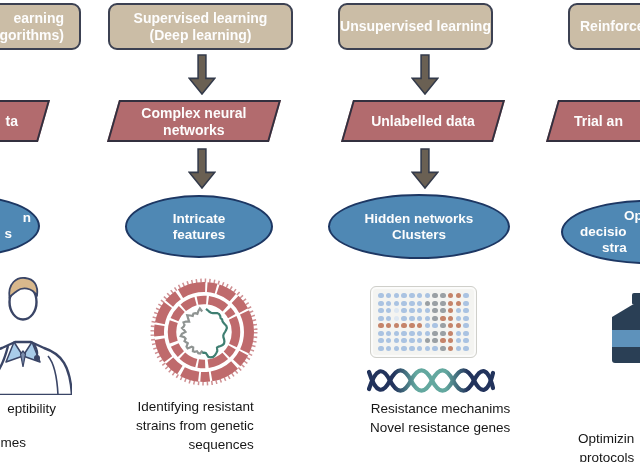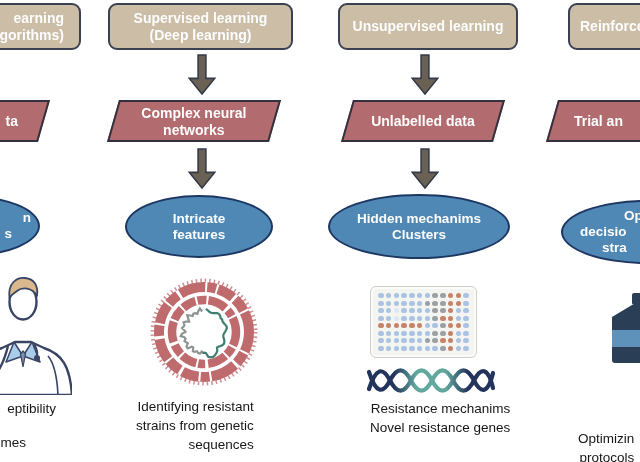--- a/index.html
+++ b/index.html
@@ -60,21 +60,21 @@
 <div id="canvas">
 
   <div class="tbox right" style="left:-105px;top:3px;width:186px;padding-right:15px;">
     <span>earning</span>
     <span>gorithms)</span>
   </div>
   <div class="tbox" style="left:108px;top:3px;width:185px;">
     <span>Supervised learning</span>
     <span>(Deep learning)</span>
   </div>
-  <div class="tbox" style="left:338px;top:3px;width:180px;">
+  <div class="tbox" style="left:338px;top:3px;width:155px;">
     <span>Unsupervised learning</span>
   </div>
   <div class="tbox left" style="left:568px;top:3px;width:170px;padding-left:10px;text-align:left;">
     <span>Reinforce</span>
   </div>
 
   <svg class="abs" style="left:188px;top:54px;" width="28" height="41" viewBox="0 0 28 42">
     <polygon points="10,1 18,1 18,25 27,25 14,41 1,25 10,25" fill="#6a6053" stroke="#333a4a" stroke-width="1.6"></polygon>
   </svg>
   <svg class="abs" style="left:188px;top:148px;" width="28" height="41" viewBox="0 0 28 42">
@@ -111,21 +111,21 @@
 
   <div class="ell" style="left:-112px;top:195px;width:152px;height:62px;">
     <span class="l right" style="padding-right:7px;">n</span>
     <span class="l right" style="padding-right:26px;">s</span>
   </div>
   <div class="ell" style="left:125px;top:195px;width:148px;height:63px;">
     <span class="l">Intricate</span>
     <span class="l">features</span>
   </div>
   <div class="ell" style="left:328px;top:194px;width:182px;height:65px;">
-    <span class="l">Hidden mechanims</span>
+    <span class="l">Hidden networks</span>
     <span class="l">Clusters</span>
   </div>
   <div class="ell" style="left:561px;top:200px;width:172px;height:64px;">
     <span class="l left" style="padding-left:61px;text-align:left;">Op</span>
     <span class="l left" style="padding-left:17px;text-align:left;">decisio</span>
     <span class="l left" style="padding-left:39px;text-align:left;">stra</span>
   </div>
 
   <svg class="abs" style="left:-30px;top:274px;" width="102" height="121" viewBox="0 0 102 121">
     <path d="M 4 121 C 6 92 14 80 32 74 L 45 68 L 61 68 L 74 74 C 92 80 100 92 102 121 Z" fill="#ffffff" stroke="#3a4566" stroke-width="2.4" stroke-linejoin="round"></path>

